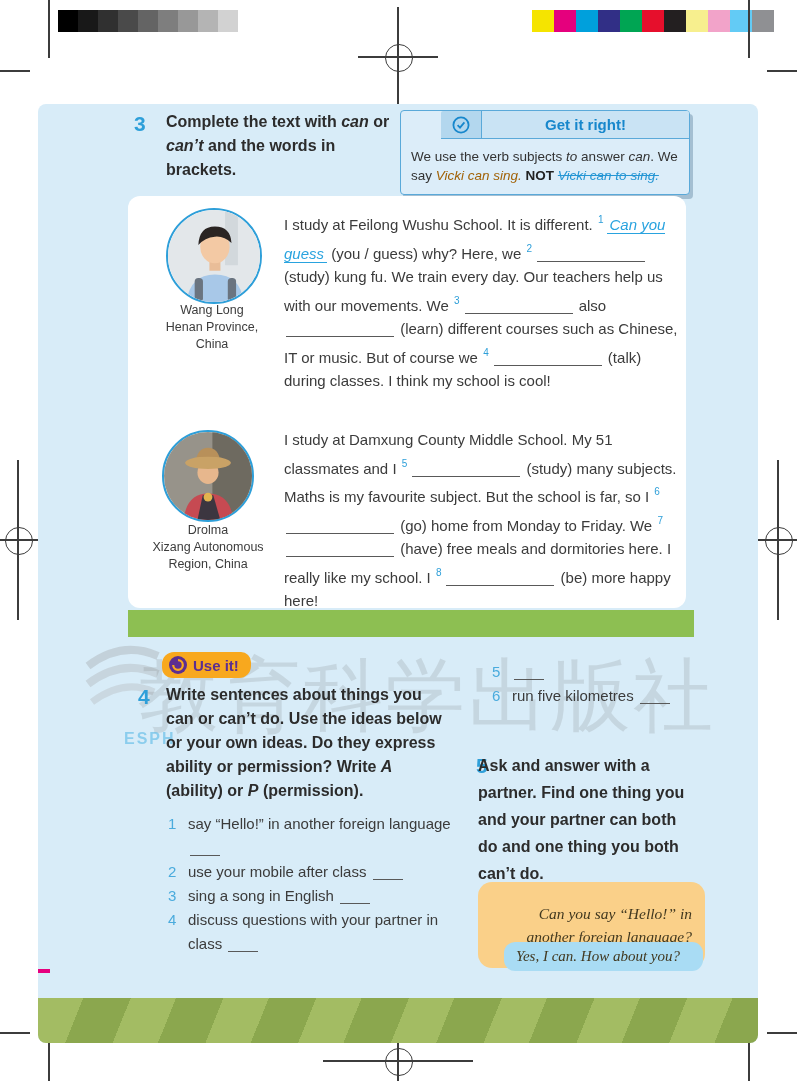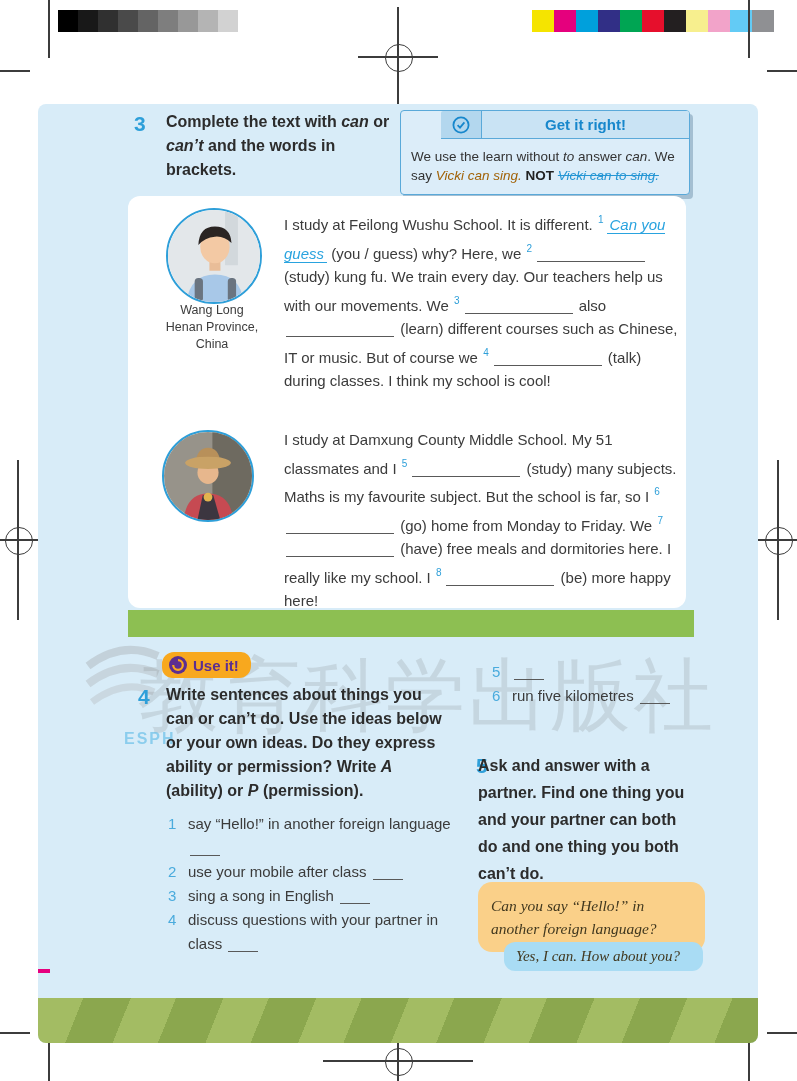--- a/index.html
+++ b/index.html
@@ -71,21 +71,21 @@
 
   
   .exlist{position:absolute;}
   .exitem{display:flex;font-size:15px;line-height:24px;color:#3b3b3b;}
   .exitem .n{width:20px;flex:none;color:#4aabdd;}
   .exitem .t{flex:1;}
 
   
   .bubble{position:absolute;font-family:"Liberation Serif",serif;font-style:italic;color:#41381f;}
   .bubble.q{left:440px;top:778px;width:201px;background:#fad089;border-radius:14px;
-            padding:12px 13px;font-size:15.5px;line-height:23px;}
+            padding:20px 13px;font-size:15.5px;line-height:23px;text-align:right;}
   .bubble.a{left:466px;top:838px;width:199px;background:#a9dcf4;border-radius:11px;
             padding:5px 12px;font-size:15px;line-height:19px;box-sizing:border-box;}
 
   
   .footbar{position:absolute;left:0;top:869px;width:720px;height:25px;background:#e87b60;
            display:flex;align-items:center;justify-content:flex-end;gap:56px;padding-right:72px;box-sizing:border-box;}
   .footbar .ft{font-size:13px;font-weight:bold;color:#3d2b20;}
   .foottick{position:absolute;left:0;top:865px;width:12px;height:4px;background:#e6007e;}
   .grass{position:absolute;left:0;top:894px;width:720px;height:45px;
          background:repeating-linear-gradient(112deg,#a3bc63 0 42px,#8ba74e 42px 86px);}
@@ -179,21 +179,21 @@
         <div class="git-ico">
           <svg width="20" height="20" viewBox="0 0 20 20">
             <circle cx="10" cy="10" r="7.6" fill="none" stroke="#1787cc" stroke-width="1.8"></circle>
             <path d="M6.6 10.2l2.4 2.4 4.4-5.2" fill="none" stroke="#1787cc" stroke-width="1.8"></path>
           </svg>
         </div>
         <div class="git-titlecell">
           <span class="git-title">Get it right!</span>
         </div>
       </div>
-      <div class="git-body"><span class="sg-p">We use the learn without </span><span class="sg-i">to</span><span class="sg-p"> answer </span><span class="sg-i">can</span><span class="sg-p">. We say </span><span class="sg-ib">Vicki can sing.</span><span class="sg-p"> </span><span class="sg-b">NOT</span><span class="sg-p"> </span><span class="sg-ibs">Vicki can to sing.</span></div>
+      <div class="git-body"><span class="sg-p">We use the verb subjects </span><span class="sg-i">to</span><span class="sg-p"> answer </span><span class="sg-i">can</span><span class="sg-p">. We say </span><span class="sg-ib">Vicki can sing.</span><span class="sg-p"> </span><span class="sg-b">NOT</span><span class="sg-p"> </span><span class="sg-ibs">Vicki can to sing.</span></div>
     </div>
 
     <div class="card">
 
       <div class="avatar" style="left:38px;top:12px;width:92px;height:92px;">
         <svg width="92" height="92" viewBox="0 0 100 100">
           <rect width="100" height="100" fill="#e3e7ea"></rect>
           <rect x="62" y="0" width="14" height="60" fill="#d2d8dc"></rect>
           <path d="M20 100 q4-30 31-30 q28 0 31 30 z" fill="#a8c8e8"></path>
           <rect x="29" y="74" width="9" height="26" rx="4" fill="#6a7480"></rect>
@@ -215,20 +215,25 @@
           <rect width="100" height="100" fill="#97938a"></rect>
           <rect x="55" width="45" height="100" fill="#6e6a60"></rect>
           <path d="M22 100 q4-30 28-30 q25 0 29 30 z" fill="#c64a52"></path>
           <path d="M44 72 h12 l8 28 h-26 z" fill="#3c3640"></path>
           <circle cx="50" cy="74" r="5" fill="#e3b44e"></circle>
           <ellipse cx="50" cy="46" rx="12" ry="13" fill="#e7b78d"></ellipse>
           <path d="M36 34 q2-16 14-16 q12 0 14 16 z" fill="#b8905a"></path>
           <ellipse cx="50" cy="35" rx="26" ry="7" fill="#c9a266"></ellipse>
         </svg>
       </div>
+      <div class="caption" style="left:0px;top:326px;width:160px;">
+        <div>Drolma</div>
+        <div>Xizang Autonomous</div>
+        <div>Region, China</div>
+      </div>
       <div class="para" style="left:156px;top:232px;width:398px;"><span class="sg-p">I study at Damxung County Middle School. My 51 classmates and I </span><span class="sg-sup">5</span><span class="blank" style="width: 108px;"></span><span class="sg-p"> (study) many subjects. Maths is my favourite subject. But the school is far, so I </span><span class="sg-sup">6</span><span class="blank" style="width: 108px;"></span><span class="sg-p"> (go) home from Monday to Friday. We </span><span class="sg-sup">7</span><span class="blank" style="width: 108px;"></span><span class="sg-p"> (have) free meals and dormitories here. I really like my school. I </span><span class="sg-sup">8</span><span class="blank" style="width: 108px;"></span><span class="sg-p"> (be) more happy here!</span></div>
     </div>
 
     <div class="greenbar"></div>
 
     <div class="useit">
       <span style="display:flex;">
         <svg width="18" height="18" viewBox="0 0 18 18">
           <circle cx="9" cy="9" r="9" fill="#5c2e91"></circle>
           <path d="M9 4.2 a4.8 4.8 0 1 1 -4.8 4.8" stroke="#f8a81e" stroke-width="2.2" fill="none"></path>

